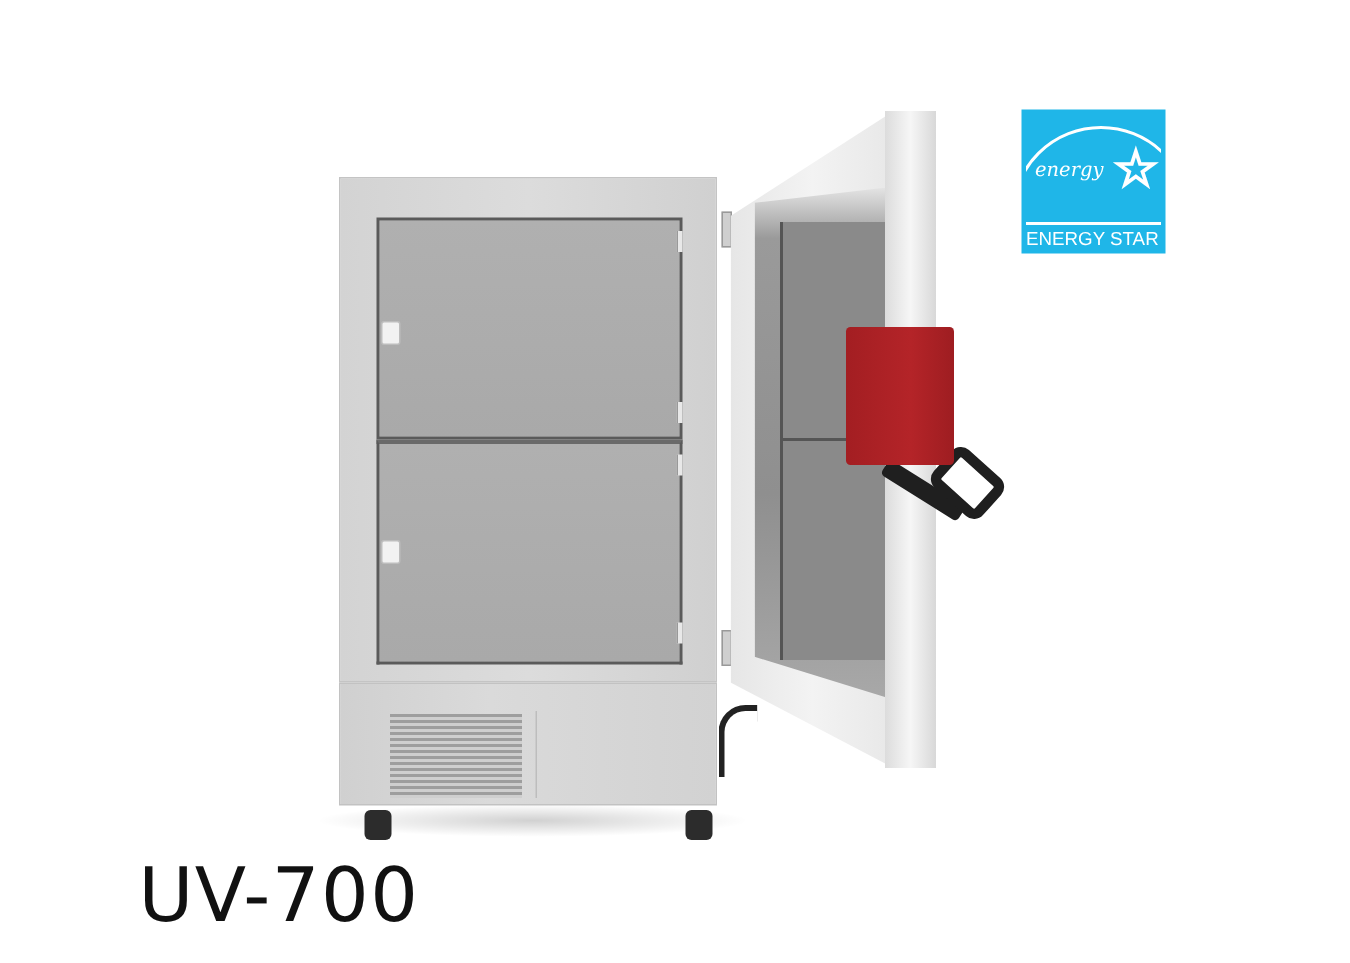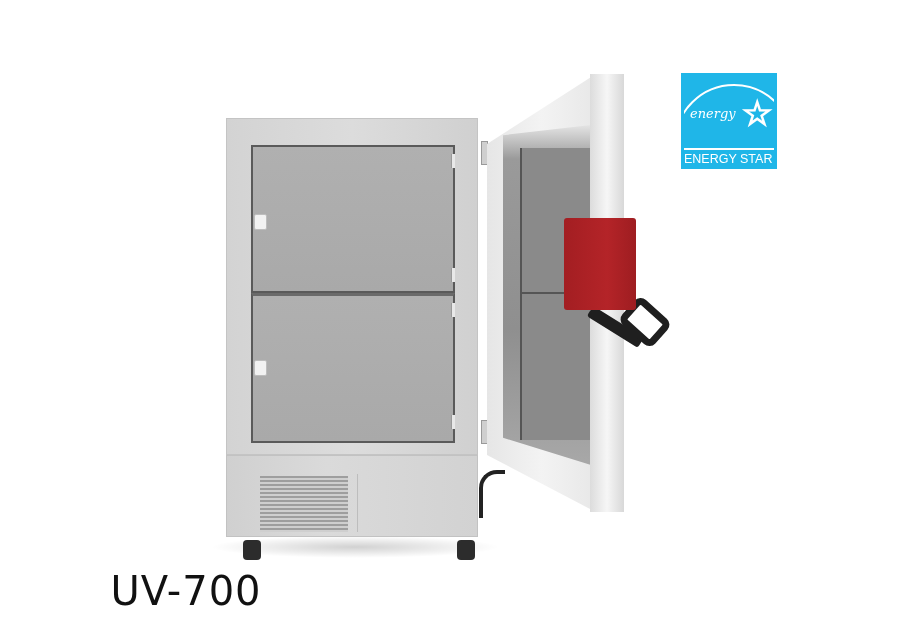--- a/index.html
+++ b/index.html
@@ -26,21 +26,21 @@
   .door-hinge { width:5px; height:22px; background:#cfcfcf; border:1px solid #999; }
   
   .es-badge { left:681px; top:73px; width:96px; height:96px; background:#1fb6e8; box-sizing:border-box; padding:3px; }
   .es-top { width:100%; height:70px; position:relative; overflow:hidden; }
   .es-arc { position:absolute; left:-10px; top:8px; width:120px; height:120px; border:2px solid #fff; border-radius:50%; box-sizing:border-box; }
   .es-script { position:absolute; left:6px; top:30px; color:#fff; font-family:"DejaVu Serif", serif; font-style:italic; font-size:13px; }
   .es-star { position:absolute; left:58px; top:20px; color:transparent; font-size:34px; -webkit-text-stroke:1.5px #fff; line-height:1; }
   .es-bar { width:100%; height:2px; background:#fff; margin-top:2px; }
   .es-label { color:#fff; font-family:"Liberation Sans", sans-serif; font-size:12.5px; margin-top:2px; letter-spacing:0; }
   .model { left:0; top:568px; width:900px; text-align:center; }
-  .model span { position:relative; left:-264px; font-family:"DejaVu Sans", sans-serif; font-size:40px; color:#111; letter-spacing:1px; }
+  .model span { position:relative; left:-264px; font-family:"DejaVu Sans", sans-serif; font-size:50px; color:#111; letter-spacing:1px; }
 </style>
 </head>
 <body>
 
 <div class="abs shadow"></div>
 
 <div class="abs cabinet"></div>
 <div class="abs inner-door" style="left:251px;top:145px;width:204px;height:148px;"></div>
 <div class="abs inner-door" style="left:251px;top:293px;width:204px;height:150px;border-top:3px solid #6a6a6a;"></div>
 <div class="abs latch" style="left:254px;top:214px;"></div>

